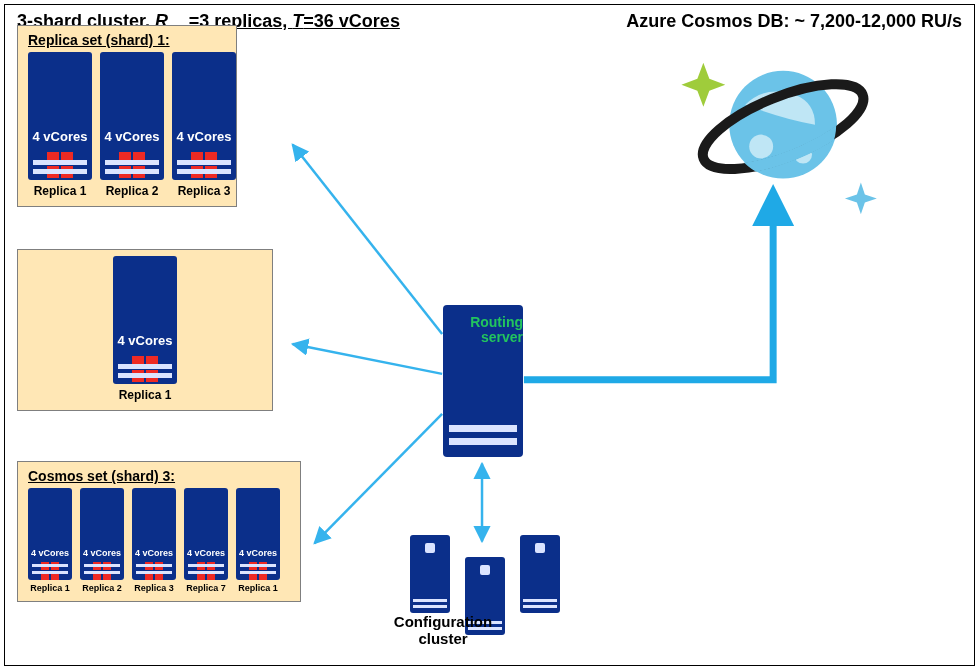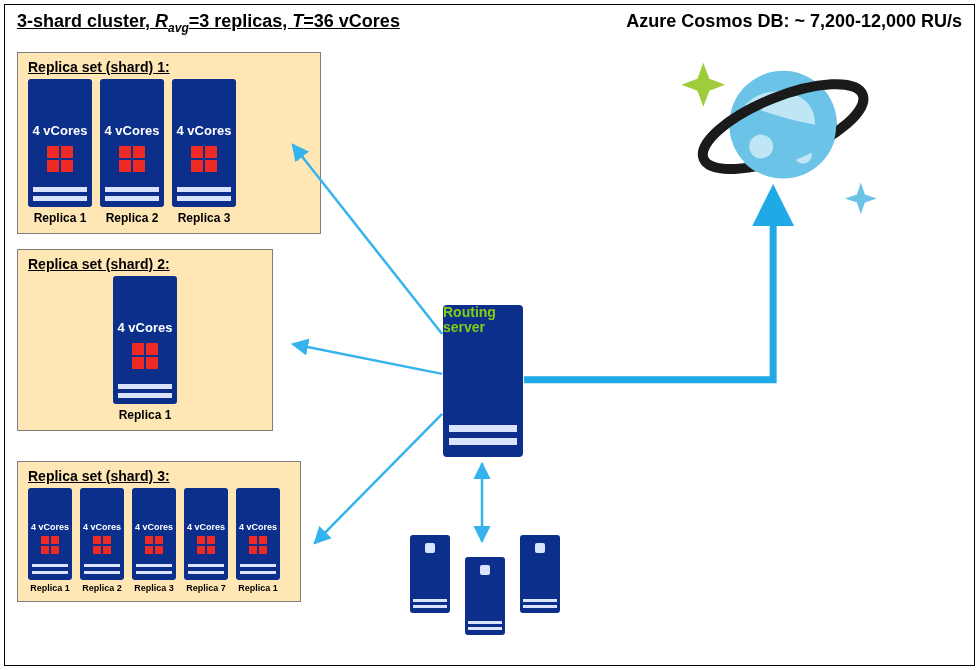--- a/index.html
+++ b/index.html
@@ -57,21 +57,21 @@
     flex-direction: column;
     align-items: center;
   }
   .server {
     background: #0b2f8a;
     border-radius: 3px;
     position: relative;
     display: flex;
     flex-direction: column;
     align-items: center;
-    justify-content: center;
+    justify-content: flex-end;
     padding-top: 4px;
   }
   .server-lg { width: 64px; height: 128px; }
   .server-sm { width: 44px; height: 92px; }
   .server .vcore-text-lg { color: #fff; font-weight: bold; font-size: 13px; margin-top: 6px; }
   .server .vcore-text-sm { color: #fff; font-weight: bold; font-size: 9px; margin-top: 4px; }
   .chip-grid {
     display: grid;
     grid-template-columns: repeat(2, 12px);
     grid-template-rows: repeat(2, 12px);
@@ -98,21 +98,21 @@
   .routing {
     position: absolute;
     left: 438px;
     top: 300px;
     width: 80px;
     height: 152px;
     background: #0b2f8a;
     border-radius: 4px;
     display:flex; flex-direction:column; align-items:center;
   }
-  .routing .rtitle { color:#84cc16; font-weight:bold; font-size:14px; text-align:left; line-height:1.1;}
+  .routing .rtitle { color:#22c55e; font-weight:bold; font-size:14px; text-align:right; margin-top:10px; line-height:1.1;}
   .routing .bars { bottom: 12px; gap:6px;}
   .routing .bar { height:7px; }
 
   
   .config-cluster {
     position: absolute;
     left: 370px;
     top: 530px;
     width: 210px;
     height: 120px;
@@ -146,21 +146,21 @@
 </head>
 <body>
 
 <div class="canvas">
 
   <div class="title-left">
     <span>3-shard cluster, </span><span class="ital">R</span><sub>avg</sub><span>=3 replicas, </span><span class="ital">T</span><span>=36 vCores</span>
   </div>
   <div class="title-right">Azure Cosmos DB: ~ 7,200-12,000 RU/s</div>
 
-  <div class="shard-box" style="left:12px; top:47px; width:304px;">
+  <div class="shard-box" style="left:12px; top:20px; width:220px;">
     <div class="shard-title">Replica set (shard) 1:</div>
     <div class="replica-row">
 
     <div class="replica">
           <div class="server server-lg">
             <div class="vcore-text-lg">4 vCores</div>
             <div class="chip-grid">
               <div class="chip"></div>
               <div class="chip"></div>
               <div class="chip"></div>
@@ -202,21 +202,20 @@
               <div class="bar"></div>
               <div class="bar"></div>
             </div>
           </div>
           <div class="replica-label">Replica 3</div>
         </div>
       </div>
   </div>
 
   <div class="shard-box" style="left:12px; top:244px; width:256px;">
-    <div class="shard-title">Replica set (shard) 2:</div>
     <div class="replica-row" style="justify-content:center;">
         <div class="replica">
           <div class="server server-lg">
             <div class="vcore-text-lg">4 vCores</div>
             <div class="chip-grid">
               <div class="chip"></div>
               <div class="chip"></div>
               <div class="chip"></div>
               <div class="chip"></div>
             </div>
@@ -224,21 +223,21 @@
               <div class="bar"></div>
               <div class="bar"></div>
             </div>
           </div>
           <div class="replica-label">Replica 1</div>
         </div>
       </div>
   </div>
 
   <div class="shard-box" style="left:12px; top:456px; width:284px;">
-    <div class="shard-title">Replica set (shard) 3:</div>
+    <div class="shard-title">Cosmos set (shard) 3:</div>
     <div class="replica-row">
         <div class="replica">
           <div class="server server-sm">
             <div class="vcore-text-sm">4 vCores</div>
             <div class="chip-grid-sm">
               <div class="chip"></div>
               <div class="chip"></div>
               <div class="chip"></div>
               <div class="chip"></div>
             </div>
@@ -340,20 +339,21 @@
         </div>
     </div>
     <div class="config-server" style="left:145px; top:0;">
       <div class="dot"></div>
       <div class="bars">
           <div class="bar"></div>
           <div class="bar"></div>
         </div>
     </div>
   </div>
+  <div class="config-label">Configuration cluster</div>
 
 
   <svg class="overlay" viewBox="0 0 971 662">
     <defs>
       <marker id="arrow-sm" viewBox="0 0 10 10" refX="9" refY="5" markerWidth="7" markerHeight="7" orient="auto-start-reverse">
         <path d="M 0 0 L 10 5 L 0 10 z" fill="#35b3ed"></path>
       </marker>
       <marker id="arrow-lg" viewBox="0 0 10 10" refX="8" refY="5" markerWidth="6" markerHeight="6" orient="auto-start-reverse">
         <path d="M 0 0 L 10 5 L 0 10 z" fill="#1fa9e6"></path>
       </marker>

